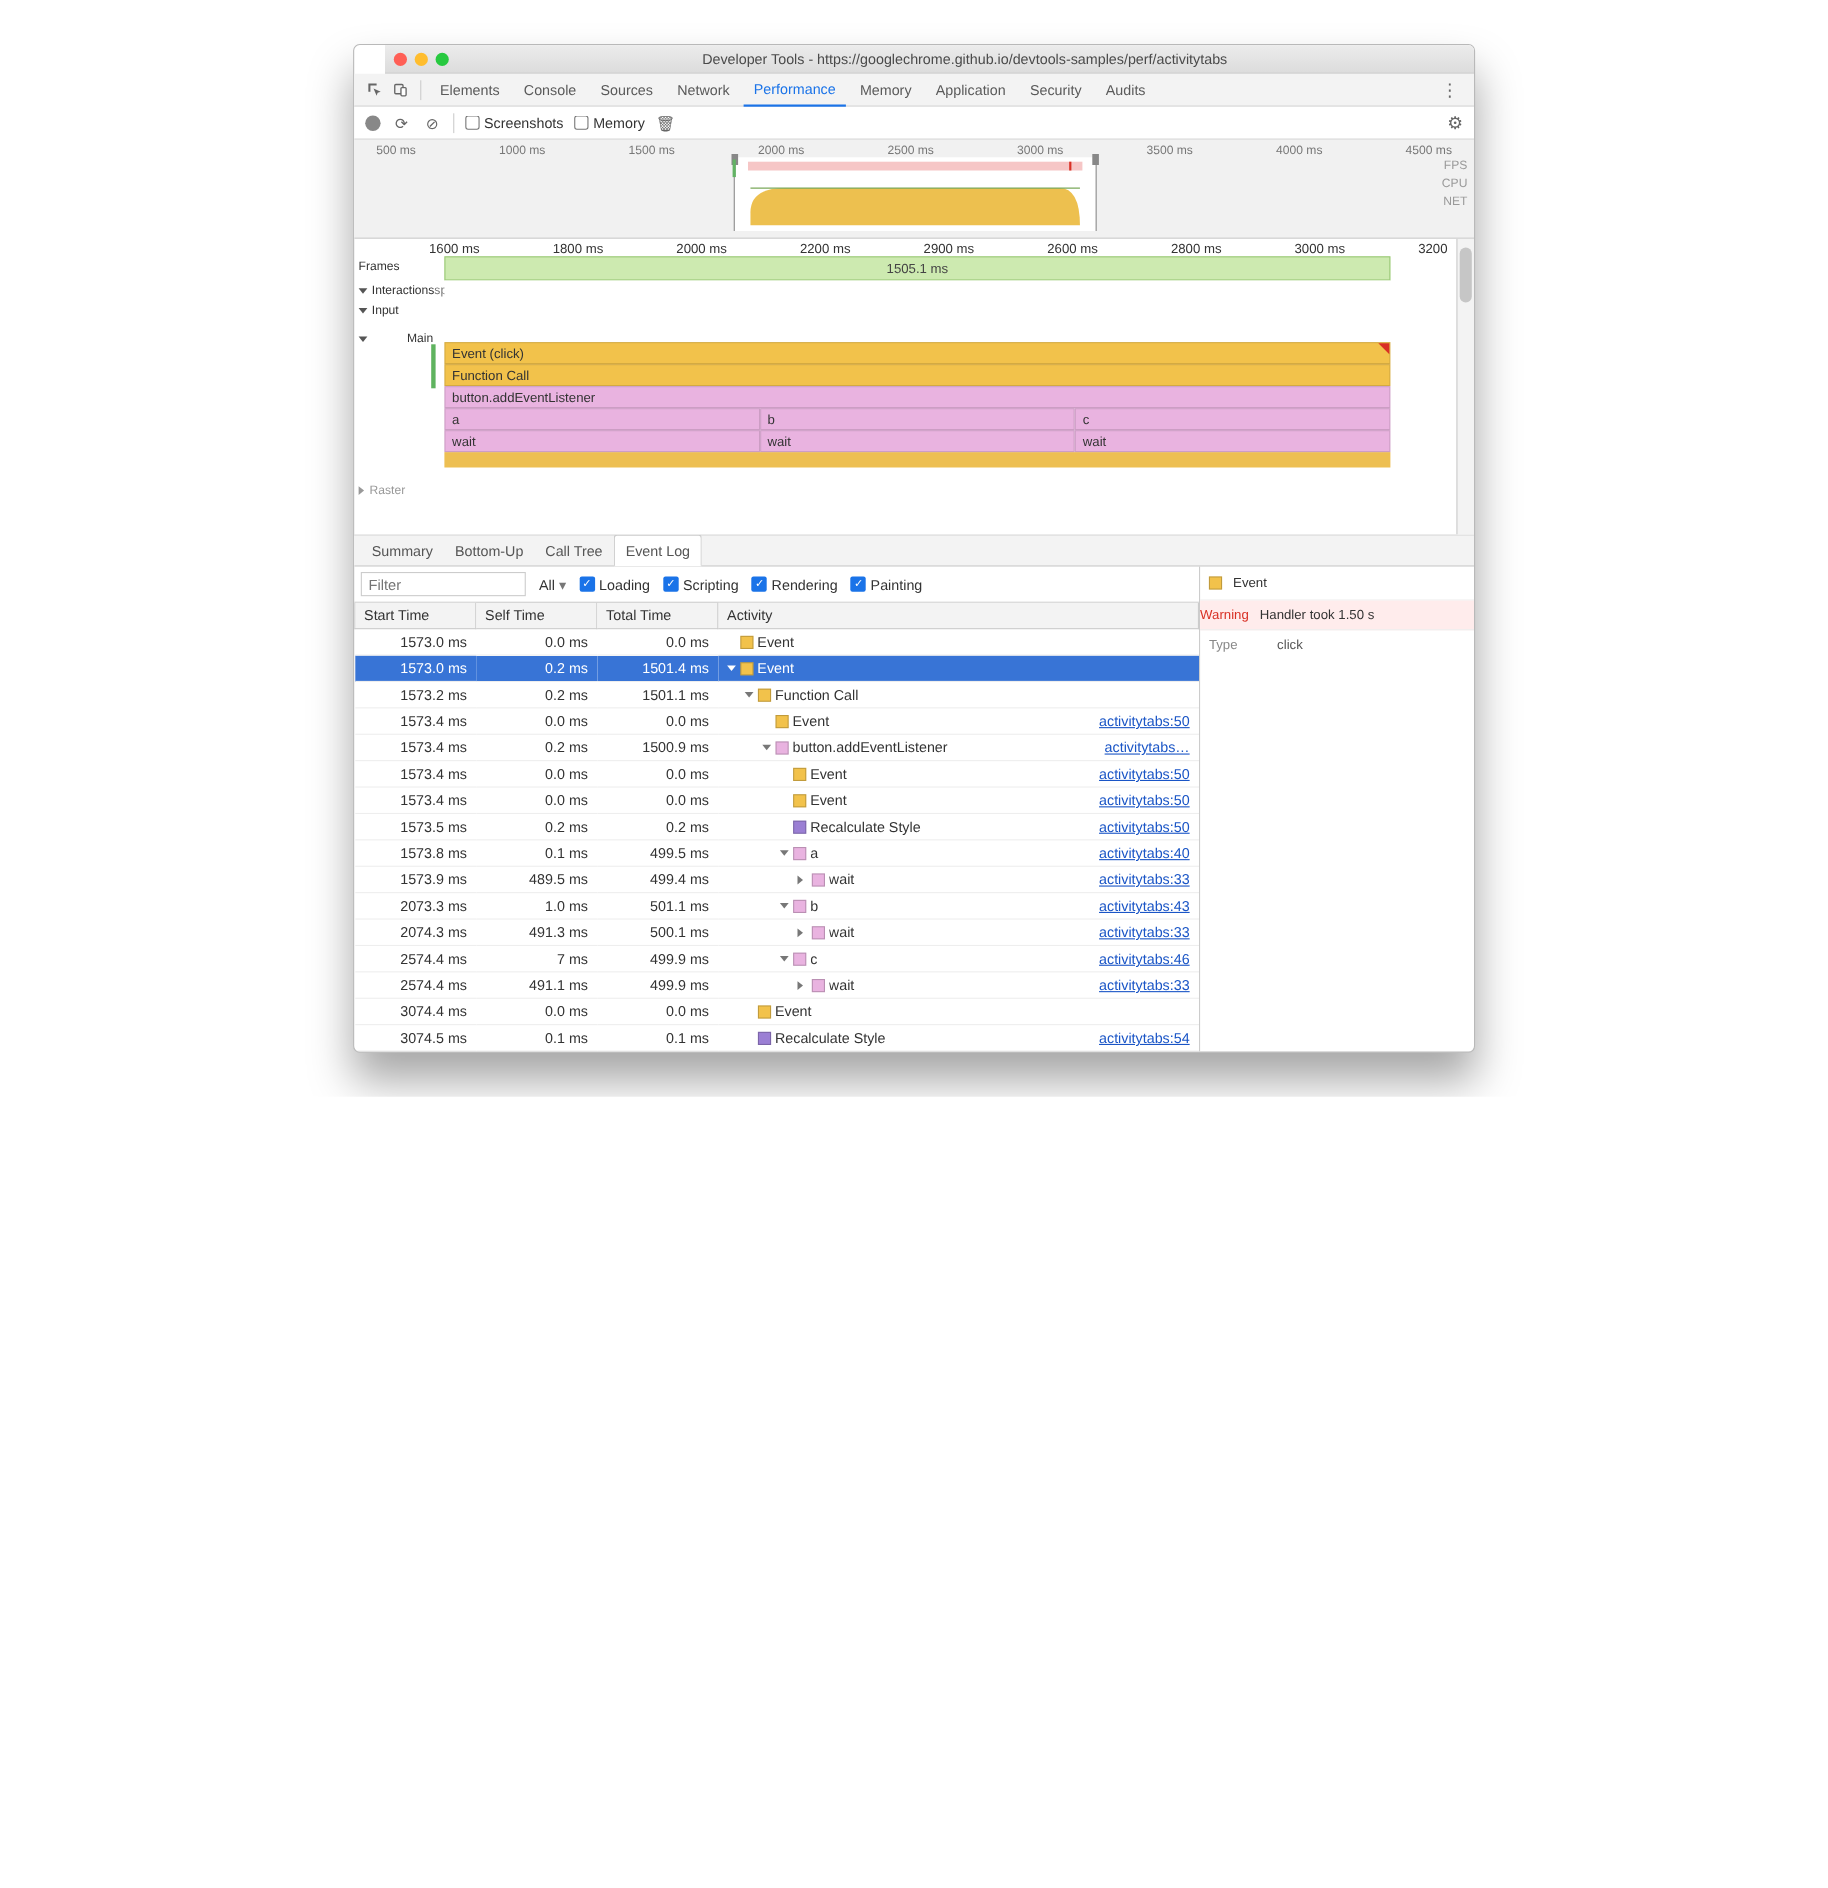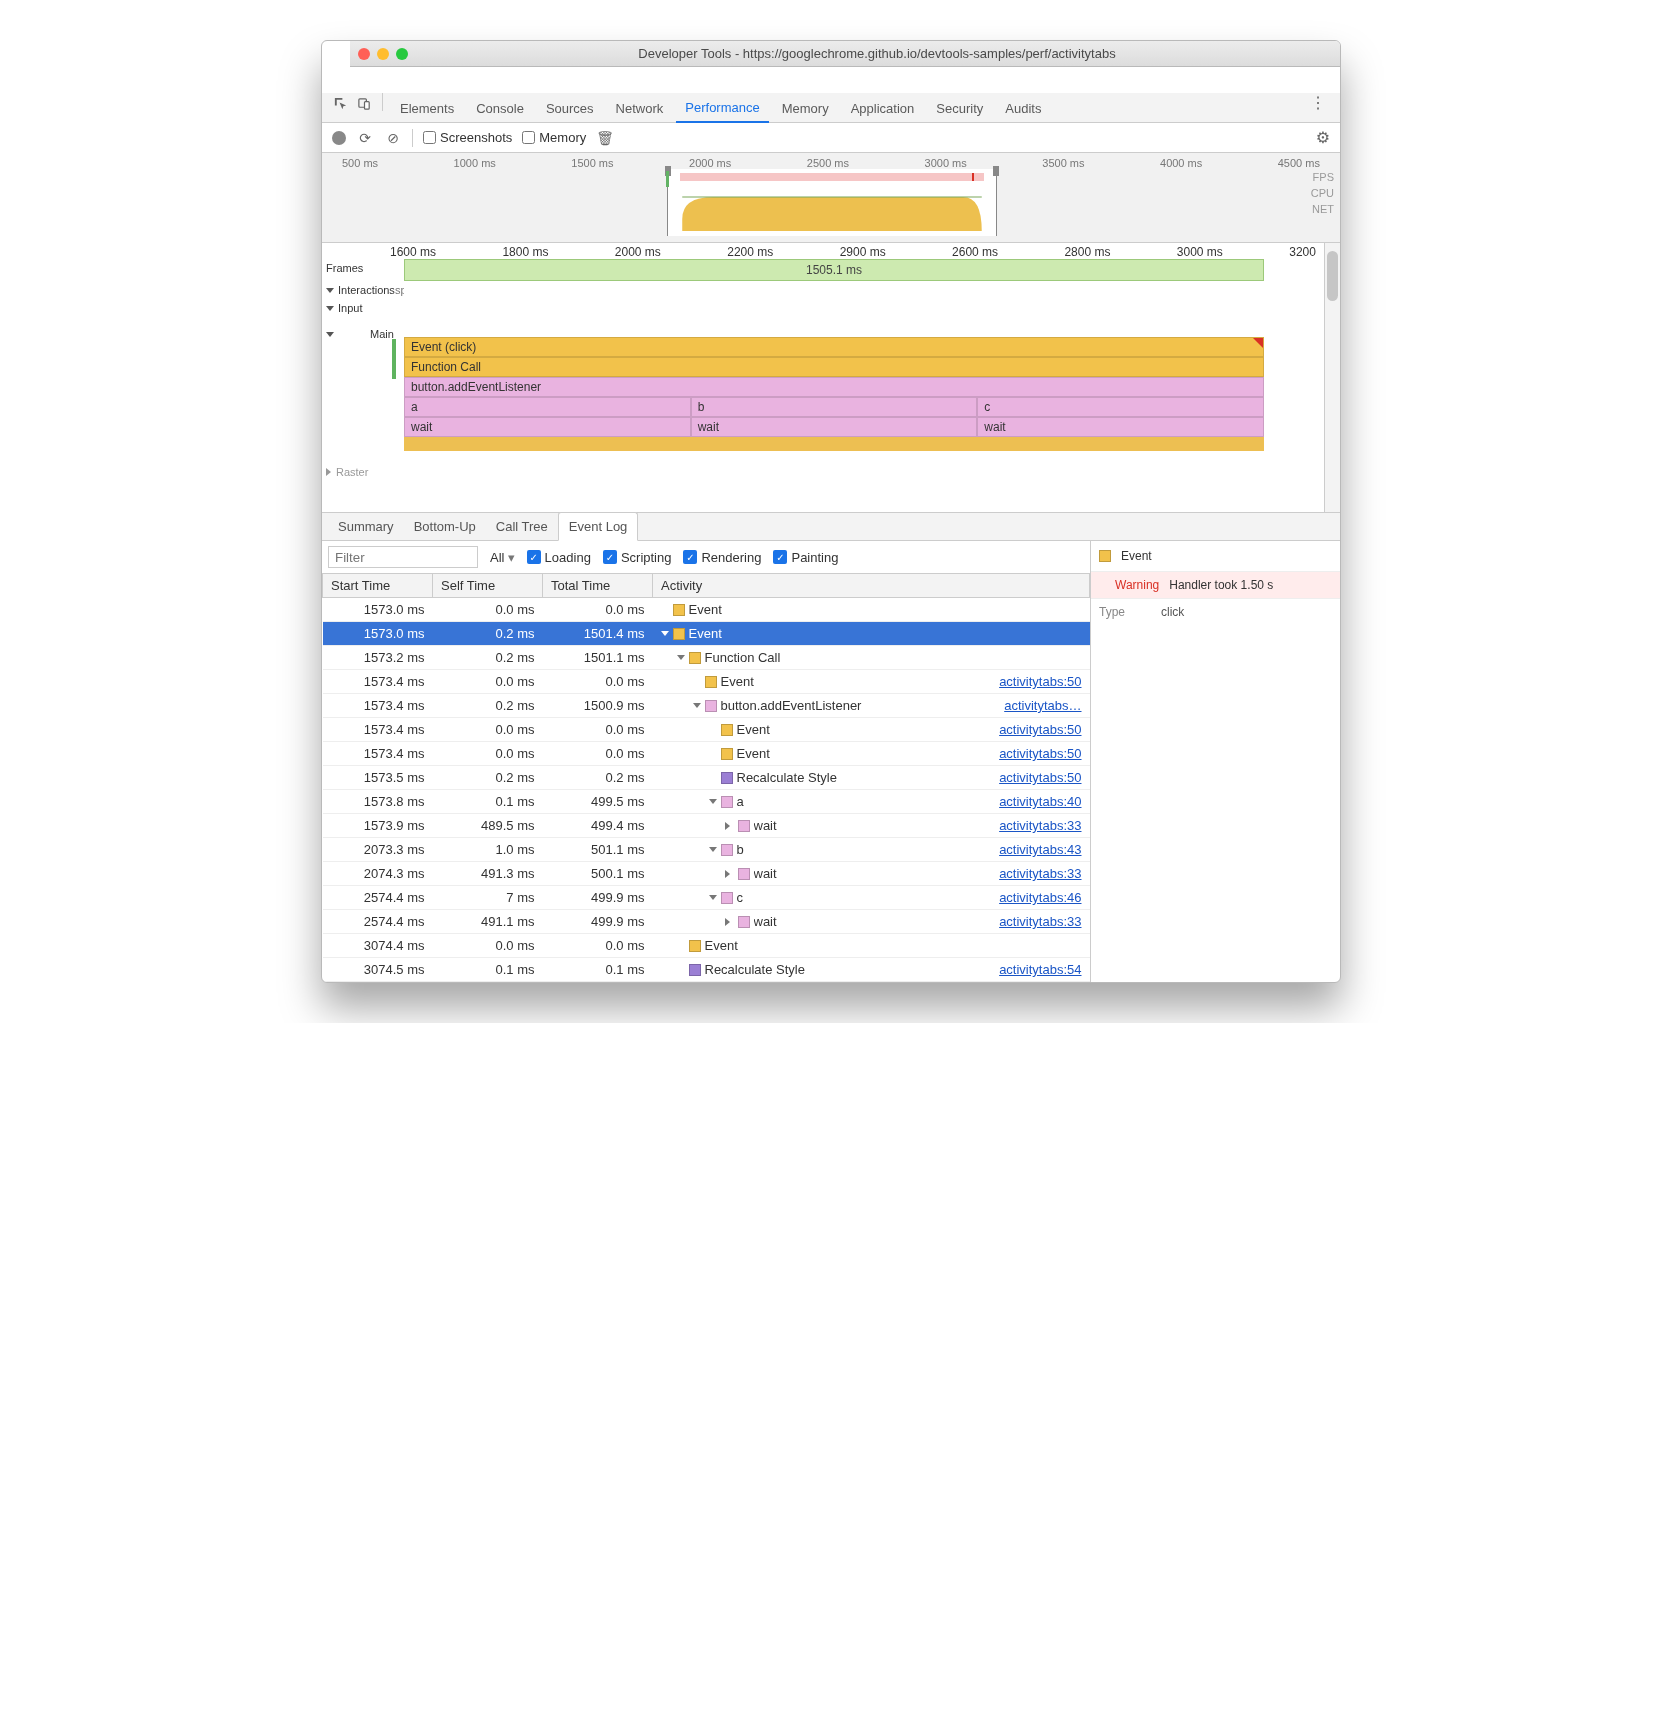--- a/index.html
+++ b/index.html
@@ -28,24 +28,23 @@
     gap: 8px;
     border-bottom: 1px solid #b9b9b9;
     margin-left: 28px;
   }
   .traffic { display:flex; gap:7px; margin-right:6px;}
   .tl { width:12px; height:12px; border-radius:50%; }
   .tl.red{background:#ff5f56;}.tl.yellow{background:#ffbd2e;}.tl.green{background:#27c93f;}
   .title-text{flex:1; text-align:center; font-size:13px; color:#4a4a4a;}
   
   .tabbar {
-    height:30px; display:flex; 
+    height:30px; display:flex; align-items:center;
     border-bottom:1px solid #ccc; padding:0 8px; gap:4px;
     background:#f3f3f3;
-    margin-top:26px;
   }
   .tabbar .icon{width:20px;height:20px;display:flex;align-items:center;justify-content:center;color:#666;}
   .tabbar .sep{width:1px;height:18px;background:#ccc;margin:0 4px;}
   .tabbar .tab{padding:0 9px;height:30px;display:flex;align-items:center;color:#5a5a5a;font-size:13px;}
   .tabbar .tab.active{color:#1a73e8;border-bottom:2px solid #1a73e8;}
   .tabbar .spacer{flex:1;}
   .tabbar .kebab{font-size:16px;color:#666;padding:0 6px;}
   
   .toolbar{
     height:30px;display:flex;align-items:center;gap:10px;
@@ -128,21 +127,21 @@
   .sw-pink{background:#e9b3e0;}
   .sw-purple{background:#9b7fd4;}
   .link{color:#1a55c6;text-decoration:underline;float:right;}
   .act-inner{display:flex;align-items:center;}
   .act-name{flex:1;white-space:nowrap;overflow:hidden;text-overflow:ellipsis;}
   .disc{display:inline-block;width:0;height:0;border-left:4px solid transparent;border-right:4px solid transparent;border-top:5px solid #777;margin-right:4px;vertical-align:middle;}
   .disc.right{border-top:4px solid transparent;border-bottom:4px solid transparent;border-left:5px solid #777;}
   tr.sel .disc{border-top-color:#fff;}
   
   .rp-head{display:flex;align-items:center;gap:6px;padding:8px;border-bottom:1px solid #eee;}
-  .rp-warn{background:#ffecec;padding:6px 24px;display:flex;gap:10px;border-bottom:1px solid #eee;}
+  .rp-warn{background:#ffecec;padding:6px 0;display:flex;gap:10px;border-bottom:1px solid #eee;}
   .rp-warn .wl{color:#d93025;}
   .rp-row{display:flex;gap:10px;padding:6px 8px;color:#555;}
   .rp-row .k{color:#888;width:52px;}
 </style>
 </head>
 <body>
 
 <div class="window">
 
   <div class="titlebar">

